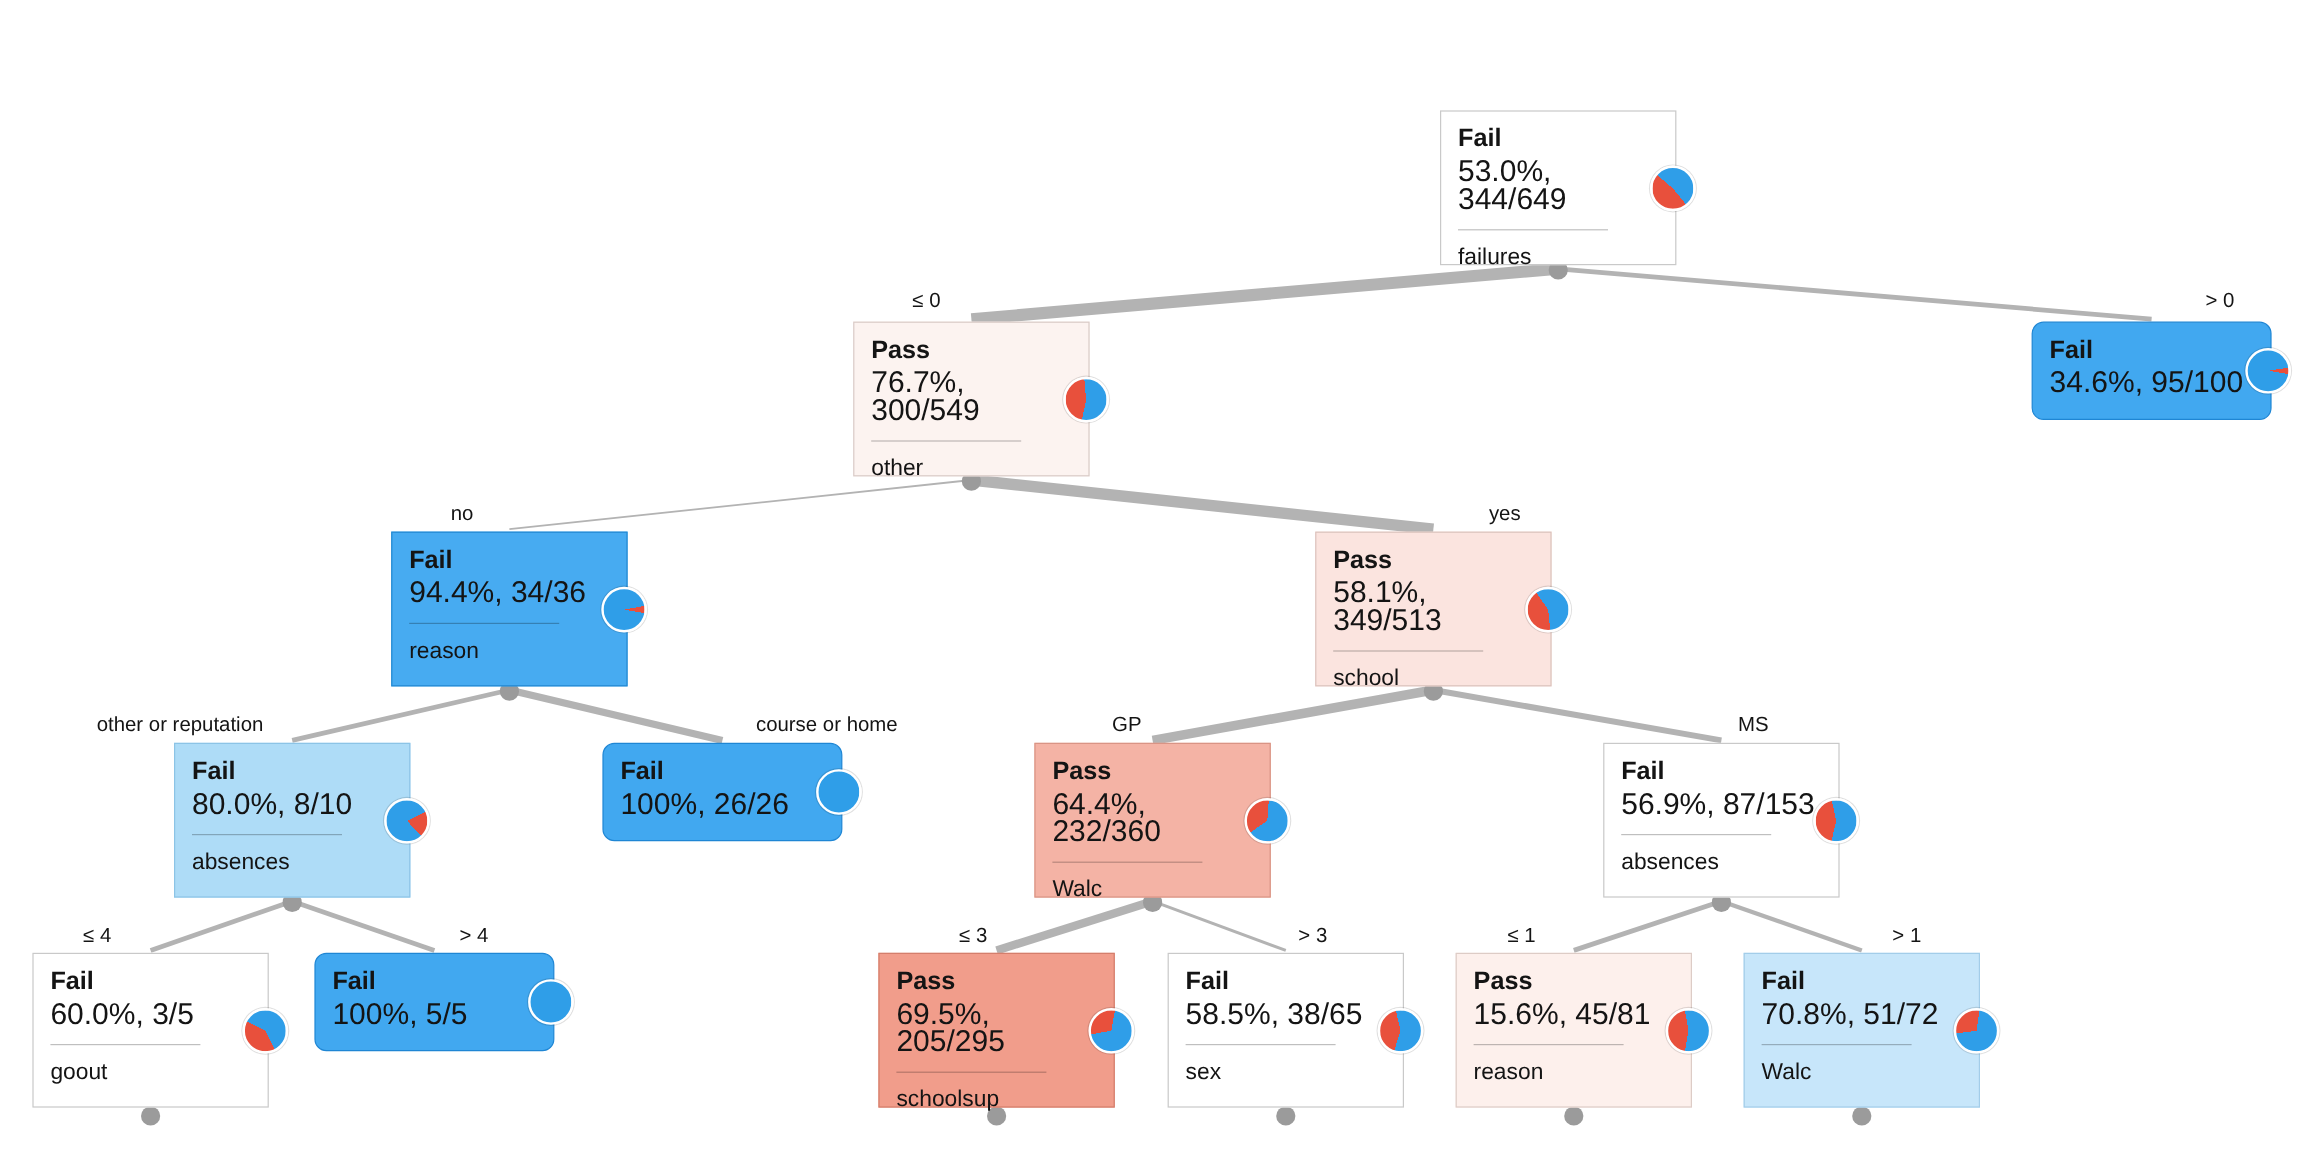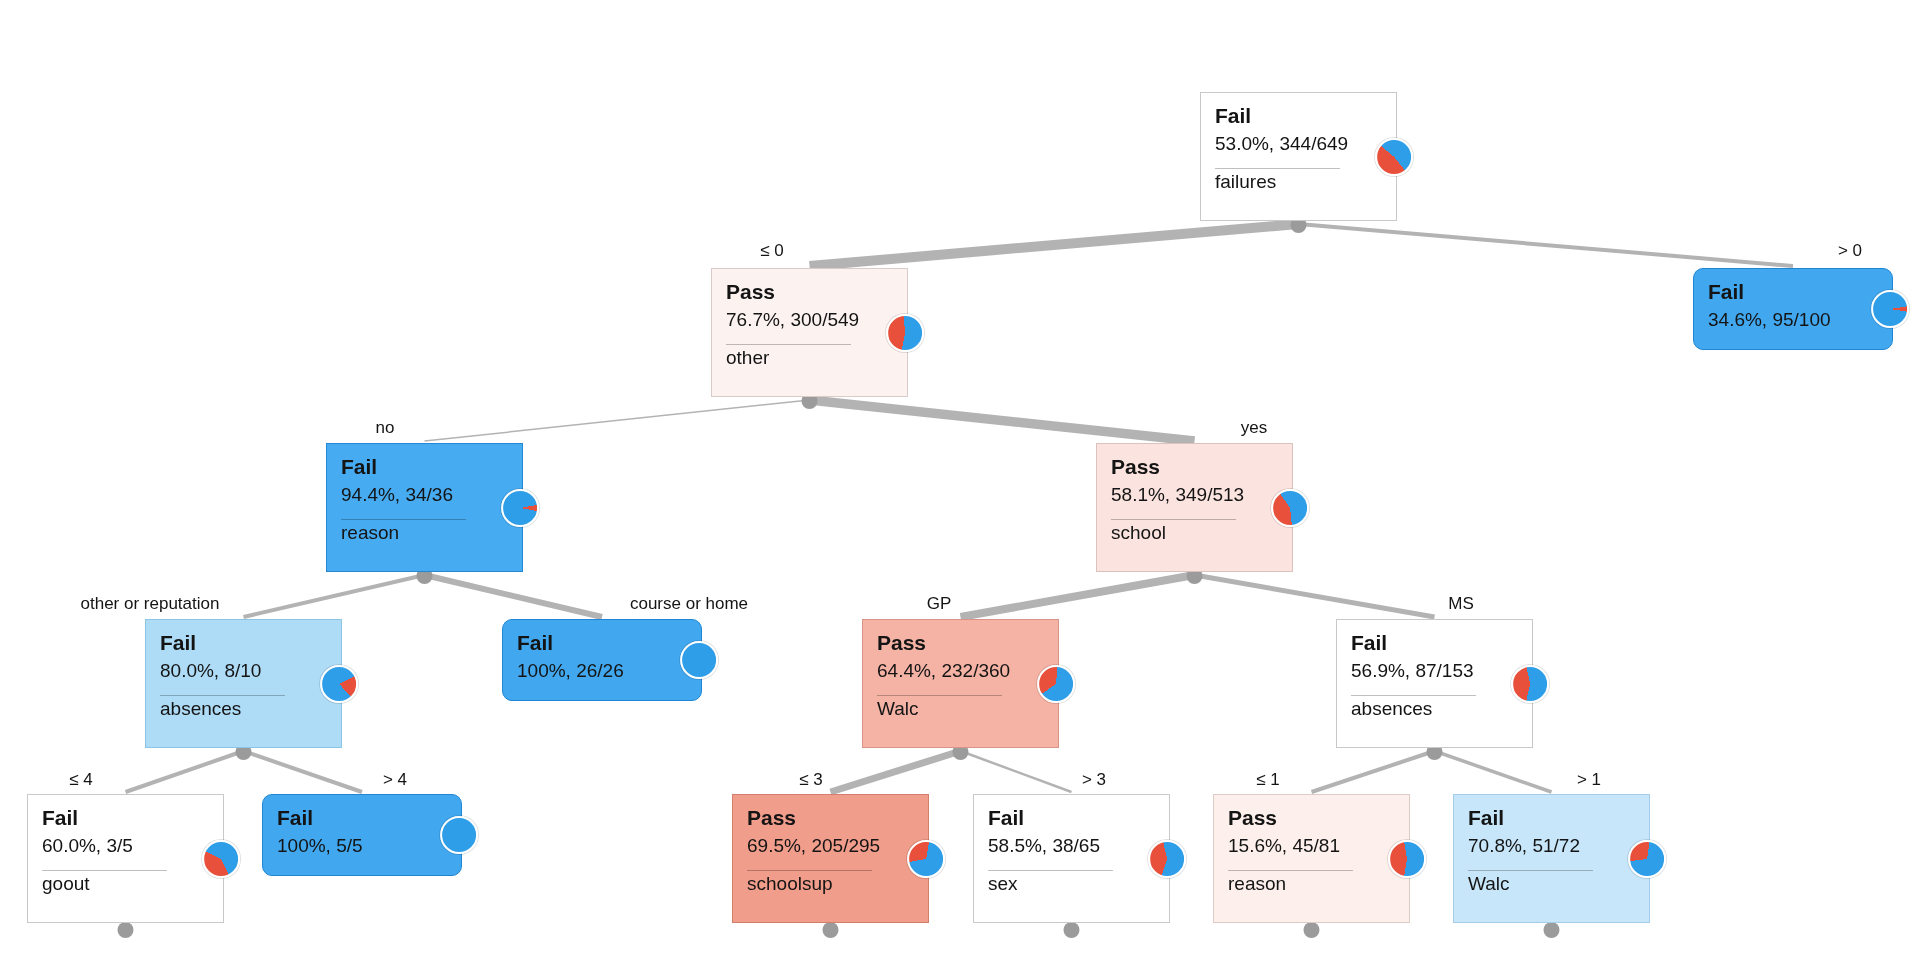--- a/index.html
+++ b/index.html
@@ -6,23 +6,23 @@
   body{font-family:"Liberation Sans","DejaVu Sans",sans-serif;color:#141414;}
   .canvas{position:relative;width:1930px;height:973px;background:#ffffff;overflow:hidden;}
   svg.edges{position:absolute;left:0;top:0;width:1930px;height:973px;}
   .edge{stroke:#b3b3b3;fill:none;}
   .dot{fill:#9b9b9b;}
   .edge-label{font-family:"Liberation Sans","DejaVu Sans",sans-serif;font-size:17px;fill:#141414;}
   .node{position:absolute;width:197px;height:129px;box-sizing:border-box;border:1px solid #c9c9c9;
         background:#fff;padding:11px 14px;}
   .node.leaf{width:200px;height:82px;border-radius:10px;}
   .node-label{font-size:21px;font-weight:700;line-height:23px;}
-  .node-stats{font-size:19px;line-height:23px;margin-top:5px;}
+  .node-stats{font-size:25px;line-height:23px;margin-top:5px;}
   .node-divider{height:1px;background:rgba(0,0,0,0.25);margin:13px 42px 0 0;}
-  .node-split{font-size:19px;line-height:23px;margin-top:1px;}
+  .node-split{font-size:19px;line-height:23px;margin-top:11px;}
   .node-pie{position:absolute;right:0;top:50%;transform:translate(45%,-50%);
             width:34px;height:34px;border-radius:50%;border:2px solid #ffffff;
             box-shadow:0 0 0 1px rgba(0,0,0,0.12);}
 </style>
 </head>
 <body>
 
 <div class="canvas">
 
   <svg class="edges" viewBox="0 0 1930 973">

